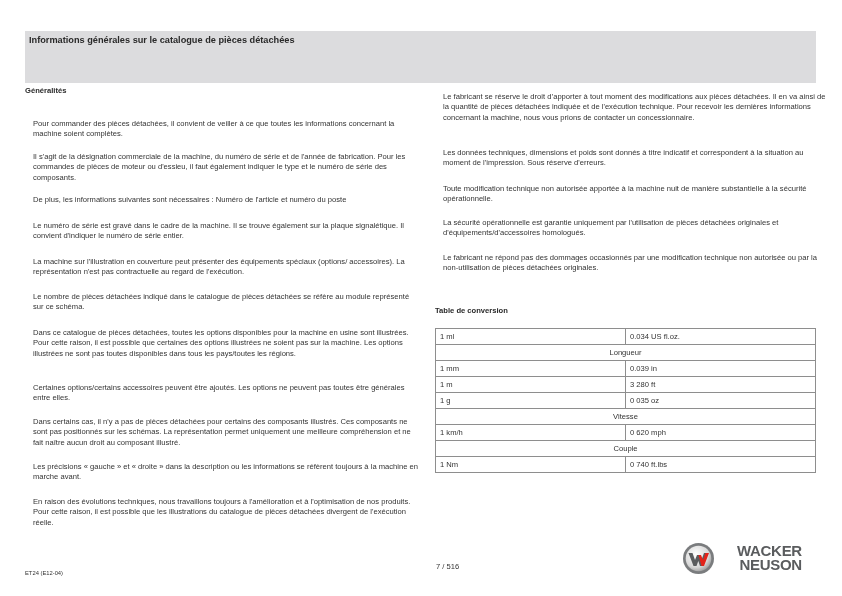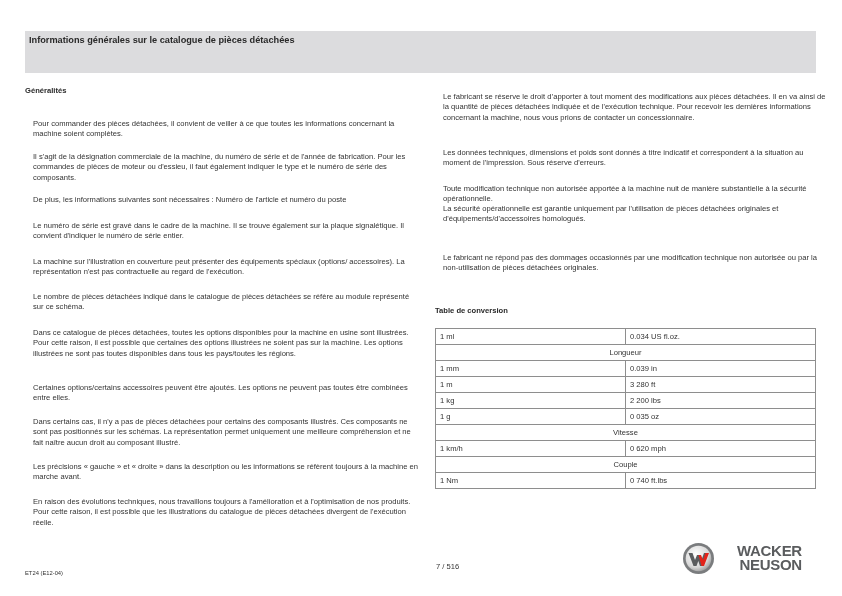--- a/index.html
+++ b/index.html
@@ -1,21 +1,21 @@
 <!DOCTYPE html>
 <html><head>
 <meta charset="utf-8">
 <style>
   html, body { margin: 0; padding: 0; }
   body {
     width: 842px; height: 596px; background: #ffffff; position: relative; overflow: hidden;
     font-family: "Liberation Sans", sans-serif; color: #2b2b2b;
   }
   .header-bar {
-    position: absolute; left: 25px; top: 31px; width: 791px; height: 42px;
+    position: absolute; left: 25px; top: 31px; width: 791px; height: 52px;
     background: #dcdcde;
   }
   .header-title {
     position: absolute; left: 4px; top: 4px; font-size: 9.2px; font-weight: bold; color: #2a2a2a;
   }
   .section-heading {
     position: absolute; font-size: 7.6px; font-weight: bold; color: #2a2a2a;
   }
   .para {
     position: absolute; font-size: 7.6px; line-height: 10.3px; color: #333;
@@ -60,31 +60,31 @@
 
 <div class="col-left">
   <div class="section-heading" style="left:25px; top:86px;text-align:center;">Généralités</div>
   <p class="para" style="top:111px;">Pour commander des pièces détachées, il convient de veiller à ce que toutes les informations concernant la machine soient complètes.</p>
   <p class="para" style="top:144px;">Il s'agit de la désignation commerciale de la machine, du numéro de série et de l'année de fabrication. Pour les commandes de pièces de moteur ou d'essieu, il faut également indiquer le type et le numéro de série des composants.</p>
   <p class="para" style="top:187px;">De plus, les informations suivantes sont nécessaires : Numéro de l'article et numéro du poste</p>
   <p class="para" style="top:213px;">Le numéro de série est gravé dans le cadre de la machine. Il se trouve également sur la plaque signalétique. Il convient d'indiquer le numéro de série entier.</p>
   <p class="para" style="top:249px;">La machine sur l'illustration en couverture peut présenter des équipements spéciaux (options/ accessoires). La représentation n'est pas contractuelle au regard de l'exécution.</p>
   <p class="para" style="top:284px;">Le nombre de pièces détachées indiqué dans le catalogue de pièces détachées se réfère au module représenté sur ce schéma.</p>
   <p class="para" style="top:320px;">Dans ce catalogue de pièces détachées, toutes les options disponibles pour la machine en usine sont illustrées. Pour cette raison, il est possible que certaines des options illustrées ne soient pas sur la machine. Les options illustrées ne sont pas toutes disponibles dans tous les pays/toutes les régions.</p>
-  <p class="para" style="top:375px;">Certaines options/certains accessoires peuvent être ajoutés. Les options ne peuvent pas toutes être combinées entre elles.</p>
+  <p class="para" style="top:375px;">Certaines options/certains accessoires peuvent être ajoutés. Les options ne peuvent pas toutes être générales entre elles.</p>
   <p class="para" style="top:409px;">Dans certains cas, il n'y a pas de pièces détachées pour certains des composants illustrés. Ces composants ne sont pas positionnés sur les schémas. La représentation permet uniquement une meilleure compréhension et ne fait naître aucun droit au composant illustré.</p>
   <p class="para" style="top:454px;">Les précisions « gauche » et « droite » dans la description ou les informations se réfèrent toujours à la machine en marche avant.</p>
   <p class="para" style="top:489px;">En raison des évolutions techniques, nous travaillons toujours à l'amélioration et à l'optimisation de nos produits. Pour cette raison, il est possible que les illustrations du catalogue de pièces détachées divergent de l'exécution réelle.</p>
 </div>
 
 <div class="col-right">
   <p class="para" style="top:84px;">Le fabricant se réserve le droit d’apporter à tout moment des modifications aux pièces détachées. Il en va ainsi de la quantité de pièces détachées indiquée et de l'exécution technique. Pour recevoir les dernières informations concernant la machine, nous vous prions de contacter un concessionnaire.</p>
   <p class="para" style="top:140px;">Les données techniques, dimensions et poids sont donnés à titre indicatif et correspondent à la situation au moment de l'impression. Sous réserve d'erreurs.</p>
   <p class="para" style="top:176px;">Toute modification technique non autorisée apportée à la machine nuit de manière substantielle à la sécurité opérationnelle.</p>
-  <p class="para" style="top:196px;">La sécurité opérationnelle est garantie uniquement par l'utilisation de pièces détachées originales et d'équipements/d'accessoires homologués.</p>
+  <p class="para" style="top:210px;">La sécurité opérationnelle est garantie uniquement par l'utilisation de pièces détachées originales et d'équipements/d'accessoires homologués.</p>
   <p class="para" style="top:245px;">Le fabricant ne répond pas des dommages occasionnés par une modification technique non autorisée ou par la non-utilisation de pièces détachées originales.</p>
 
   <div class="section-heading" style="left:435px; top:306px;">Table de conversion</div>
 
   <table class="conv">
     <tbody>
       <tr>
           <td class="c1">1 ml</td>
           <td>0.034 US fl.oz.</td>
         </tr>
@@ -94,24 +94,20 @@
         </tr>
       <tr>
           <td class="c1">1 mm</td>
           <td>0.039 in</td>
         </tr>
       <tr>
           <td class="c1">1 m</td>
           <td>3 280 ft</td>
         </tr>
 
-      <tr>
-          <td class="c1">1 kg</td>
-          <td>2 200 lbs</td>
-        </tr>
       <tr>
           <td class="c1">1 g</td>
           <td>0 035 oz</td>
         </tr>
 
       <tr>
           <td class="group" colspan="2">Vitesse</td>
         </tr>
       <tr>
           <td class="c1">1 km/h</td>

